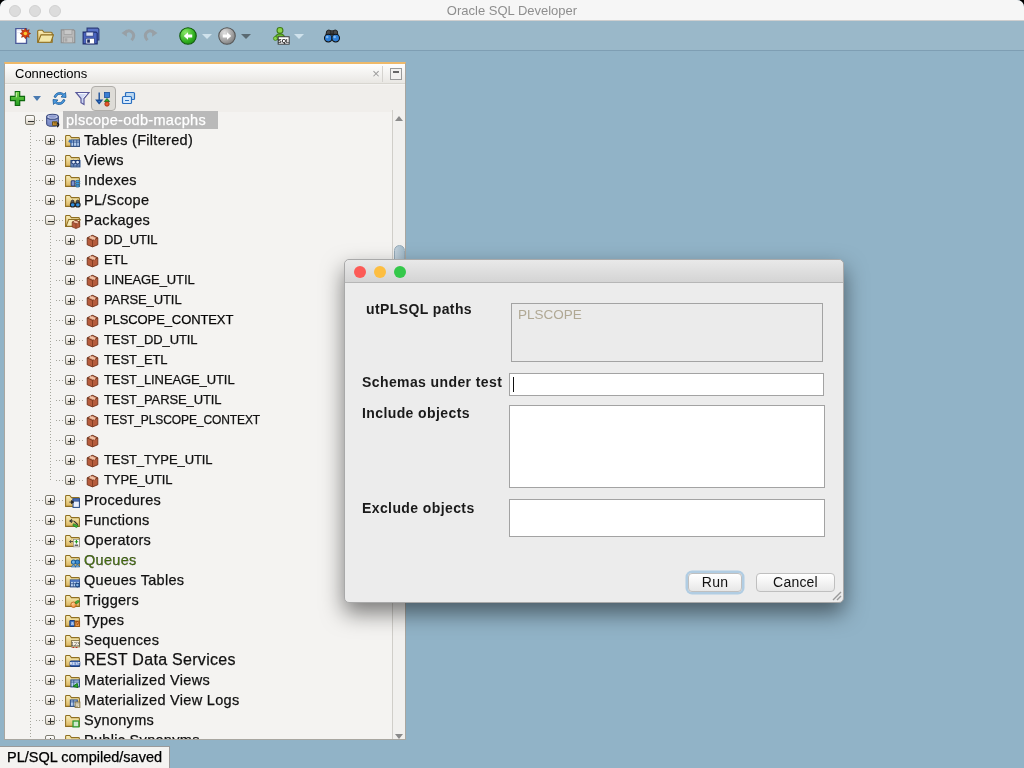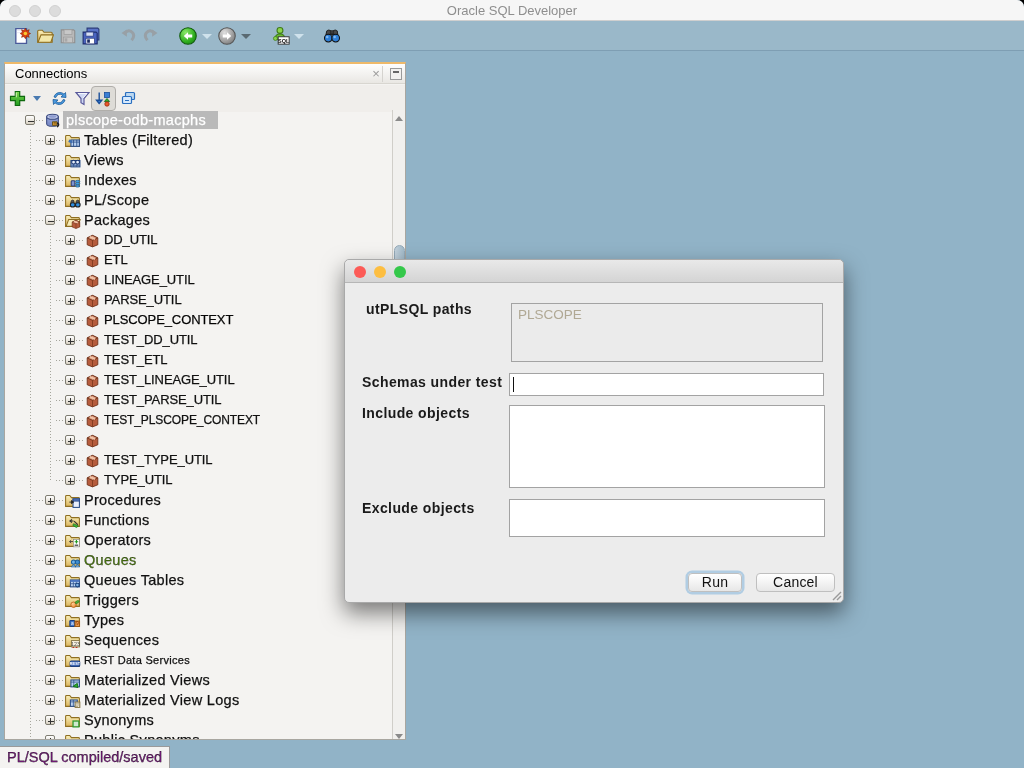--- a/index.html
+++ b/index.html
@@ -500,21 +500,21 @@
           <div style="position:absolute;left:56px;top:660px;width:8px;height:1px;background-image:repeating-linear-gradient(to right,#a6a69c 0,#a6a69c 1px,transparent 1px,transparent 3px)"></div>
           <div style="position:absolute;left:45px;top:655px;width:10px;height:10px;border:1px solid #7f7d72;border-radius:2px;background:linear-gradient(#fff,#d8d1c2)">
             <span style="position:absolute;left:1.5px;top:4.5px;width:6px;height:1.2px;background:#333"></span>
             <span style="position:absolute;left:3.9px;top:2.1px;width:1.2px;height:6px;background:#333"></span>
           </div>
           <div style="position:absolute;left:64px;top:652px;width:17px;height:17px"><svg width="17" height="17" viewBox="0 0 16 16">
               <path d="M1.5 13.5 V4.2 q0-.9.9-.9h3l1.6 2h6.6 q.9 0 .9.9v7.3z" fill="url(#gfold)" stroke="#8f6f22" stroke-width="1"></path>
               <rect x="5.8" y="8.5" width="9" height="5" rx="1" fill="#4a74c0" stroke="#1c3f7e"></rect>
               <text x="10.3" y="12.4" font-size="3.6" fill="#fff" text-anchor="middle" font-family="Liberation Sans" font-weight="bold">REST</text>
             </svg></div>
-          <div style="position:absolute;left:84px;top:650px;height:20px;line-height:20px;font-size:11px;letter-spacing:0.3px;color:#111;-webkit-text-stroke:0.25px #111;white-space:nowrap">REST Data Services</div>
+          <div style="position:absolute;left:84px;top:650px;height:20px;line-height:20px;font-size:16px;letter-spacing:0.3px;color:#111;-webkit-text-stroke:0.25px #111;white-space:nowrap">REST Data Services</div>
           <div style="position:absolute;left:36px;top:680px;width:8px;height:1px;background-image:repeating-linear-gradient(to right,#a6a69c 0,#a6a69c 1px,transparent 1px,transparent 3px)"></div>
           <div style="position:absolute;left:56px;top:680px;width:8px;height:1px;background-image:repeating-linear-gradient(to right,#a6a69c 0,#a6a69c 1px,transparent 1px,transparent 3px)"></div>
           <div style="position:absolute;left:45px;top:675px;width:10px;height:10px;border:1px solid #7f7d72;border-radius:2px;background:linear-gradient(#fff,#d8d1c2)">
             <span style="position:absolute;left:1.5px;top:4.5px;width:6px;height:1.2px;background:#333"></span>
             <span style="position:absolute;left:3.9px;top:2.1px;width:1.2px;height:6px;background:#333"></span>
           </div>
           <div style="position:absolute;left:64px;top:672px;width:17px;height:17px"><svg width="17" height="17" viewBox="0 0 16 16">
               <path d="M1.5 13.5 V4.2 q0-.9.9-.9h3l1.6 2h6.6 q.9 0 .9.9v7.3z" fill="url(#gfold)" stroke="#8f6f22" stroke-width="1"></path>
               <rect x="6.5" y="7.5" width="8" height="6.5" fill="#b9d2f0" stroke="#2c4f8a"></rect>
               <path d="M6.5 9.5h8M9.2 7.5v6.5" stroke="#2c4f8a" stroke-width="0.7"></path>
@@ -556,21 +556,21 @@
             </svg></div>
           <div style="position:absolute;left:84px;top:730px;height:20px;line-height:20px;font-size:14.5px;letter-spacing:0.3px;color:#111;-webkit-text-stroke:0.25px #111;white-space:nowrap">Public Synonyms</div>
         </div>
       </div>
       <div class="abs" style="left:387px;top:46px;width:13px;height:630px;background:#f1f0ee;border-left:1px solid #d0cec9"></div>
       <div style="position:absolute;left:389.5px;top:52px;width:0;height:0;border-left:4px solid transparent;border-right:4px solid transparent;border-bottom:5px solid #8a8a8a"></div>
       <div style="position:absolute;left:389.5px;top:670px;width:0;height:0;border-left:4px solid transparent;border-right:4px solid transparent;border-top:5px solid #8a8a8a"></div>
       <div class="abs" style="left:388.5px;top:181px;width:11px;height:130px;border-radius:6px;background:linear-gradient(to right,#c3d2dd,#a2bac9);border:1px solid #93a9b8"></div>
     </div>
     <div class="abs" style="left:0;top:746px;width:170px;height:22px;background:#f4f3f1;border:1px solid #9a9a9a;border-left:none;border-bottom:none"></div>
-    <div class="abs" style="left:7px;top:746px;height:22px;line-height:22px;font-size:14.5px;color:#701a75;-webkit-text-stroke:0.25px #000">PL/SQL compiled/saved</div>
+    <div class="abs" style="left:7px;top:746px;height:22px;line-height:22px;font-size:14.5px;color:#000000;-webkit-text-stroke:0.25px #000">PL/SQL compiled/saved</div>
     <div class="abs" style="left:344px;top:259px;width:500px;height:344px;background:#ececec;border:1px solid #a9a9a9;border-radius:5px;box-shadow:0 10px 22px rgba(0,0,0,0.5)">
       <div class="abs" style="left:0;top:0;width:498px;height:23px;background:linear-gradient(#e9e9e9,#d4d4d4);border-bottom:1px solid #b6b6b6;border-radius:5px 5px 0 0"></div>
       <div class="abs" style="left:8.5px;top:5.5px;width:12px;height:12px;border-radius:50%;background:#fc5b57"></div>
       <div class="abs" style="left:28.5px;top:5.5px;width:12px;height:12px;border-radius:50%;background:#fdbe41"></div>
       <div class="abs" style="left:48.5px;top:5.5px;width:12px;height:12px;border-radius:50%;background:#34c84a"></div>
       <div class="abs" style="left:21px;top:41px;font-size:14px;letter-spacing:0.4px;color:#1a1a1a;font-weight:bold">utPLSQL paths</div>
       <div class="abs" style="left:17px;top:114px;font-size:14px;letter-spacing:0.4px;color:#1a1a1a;font-weight:bold">Schemas under test</div>
       <div class="abs" style="left:17px;top:145px;font-size:14px;letter-spacing:0.4px;color:#1a1a1a;font-weight:bold">Include objects</div>
       <div class="abs" style="left:17px;top:240px;font-size:14px;letter-spacing:0.4px;color:#1a1a1a;font-weight:bold">Exclude objects</div>
       <div class="abs" style="left:166px;top:43px;width:312px;height:59px;background:#ebebeb;border:1px solid #a3a3a3;font-size:13.5px;color:#b0a894;padding:3px 6px">PLSCOPE</div>

